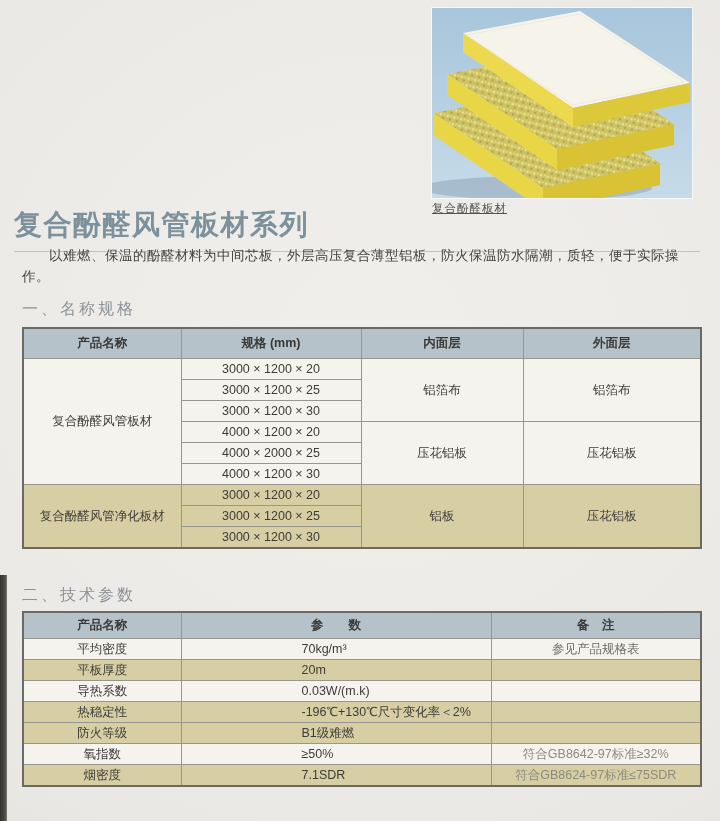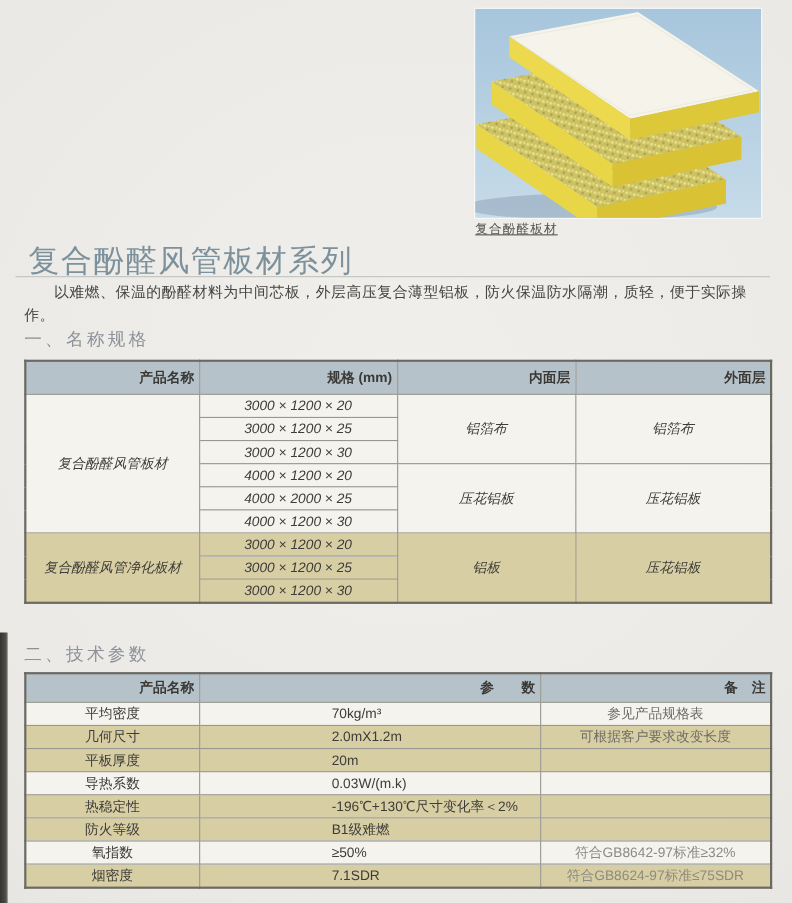--- a/index.html
+++ b/index.html
@@ -20,29 +20,29 @@
   .photo{
     position:absolute;left:432px;top:8px;width:260px;height:190px;margin:0;
     box-shadow:0 0 0 1px rgba(255,255,255,.6);
   }
   .photo svg{display:block;}
   .caption{
     position:absolute;left:432px;top:201px;
     font-size:11.5px;color:#54534e;letter-spacing:1px;text-decoration:underline;
   }
   .title{
-    position:absolute;left:14px;top:206px;margin:12px;
-    font-size:28px;font-weight:normal;color:#7c919c;letter-spacing:1.5px;
+    position:absolute;left:14px;top:206px;margin:0;
+    font-size:28px;font-weight:bold;color:#7c919c;letter-spacing:1.5px;
   }
   .rule{
     position:absolute;left:14px;top:251px;width:686px;height:1px;
     background:#c3c2be;
   }
   .desc{
-    position:absolute;left:22px;top:255px;width:682px;margin:0;
+    position:absolute;left:22px;top:245px;width:682px;margin:0;
     font-size:13.5px;line-height:21px;color:#454440;
     text-indent:2em;letter-spacing:.5px;
   }
   .sec-heading{
     position:absolute;left:22px;
     font-size:16px;color:#8d9298;letter-spacing:3px;
   }
   .sec-1{top:299px;}
   .sec-2{top:585px;}
 
@@ -59,24 +59,23 @@
     text-align:center;vertical-align:middle;
     padding:0 4px;
     background:#f4f3ee;
     font-weight:normal;
     overflow:hidden;white-space:nowrap;
   }
   th{
     background:#b6c2ca;
     font-weight:bold;color:#3a3936;
     height:29px;
-    text-align:right;
   }
   .t2 th{height:25px;}
-  .t1 td{height:20px;font-style:italic;}
+  .t1 td{height:20px;}
   .t2 td{height:20px;}
   tr.beige td{background:#d8cea4;}
   .t2 td.val{text-align:left;padding-left:120px;}
   .t2 td.rem{color:#6f6d64;}
   .t2 tr.faint td.rem{color:#8d8b80;}
 </style>
 </head>
 <body>
 
 <div class="page">
@@ -193,25 +192,20 @@
       <th>产品名称</th>
       <th>参　　数</th>
       <th>备　注</th>
     </tr>
     <tr>
       <td>平均密度</td>
       <td class="val">70kg/m³</td>
       <td class="rem">参见产品规格表</td>
     </tr>
     <tr class="beige">
-      <td>几何尺寸</td>
-      <td class="val">2.0mX1.2m</td>
-      <td class="rem">可根据客户要求改变长度</td>
-    </tr>
-    <tr class="beige">
       <td>平板厚度</td>
       <td class="val">20m</td>
       <td class="rem"></td>
     </tr>
     <tr>
       <td>导热系数</td>
       <td class="val">0.03W/(m.k)</td>
       <td class="rem"></td>
     </tr>
     <tr class="beige">

